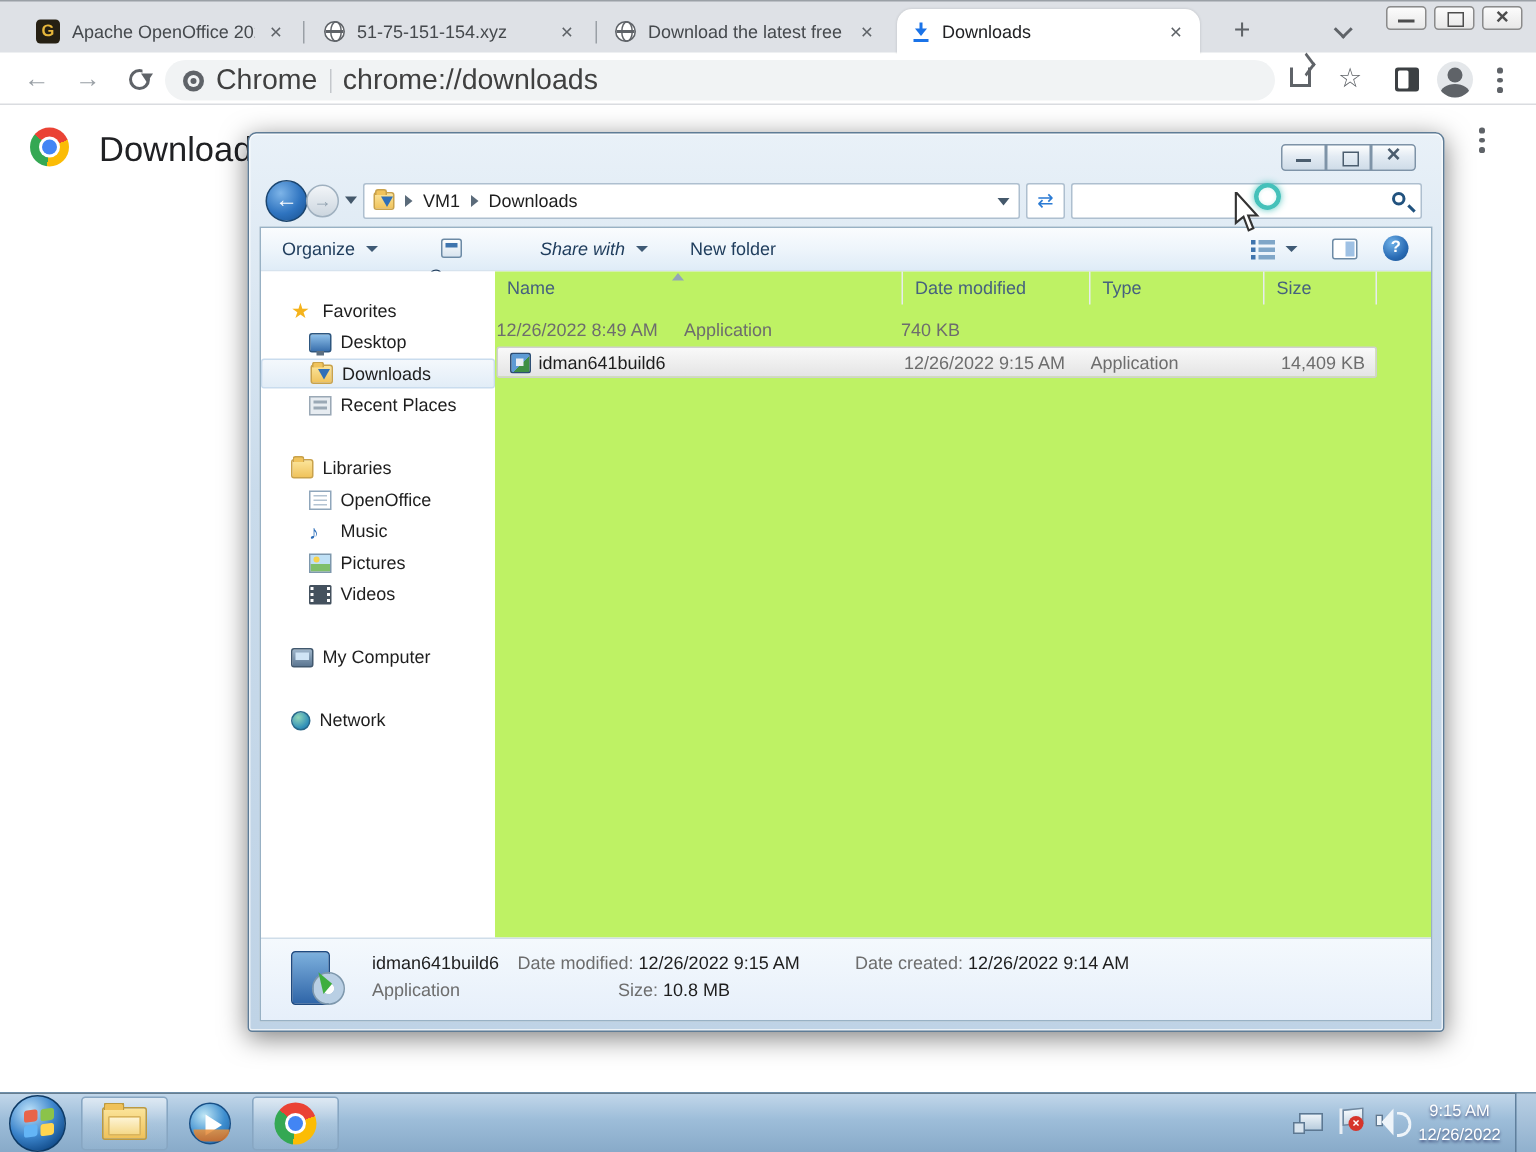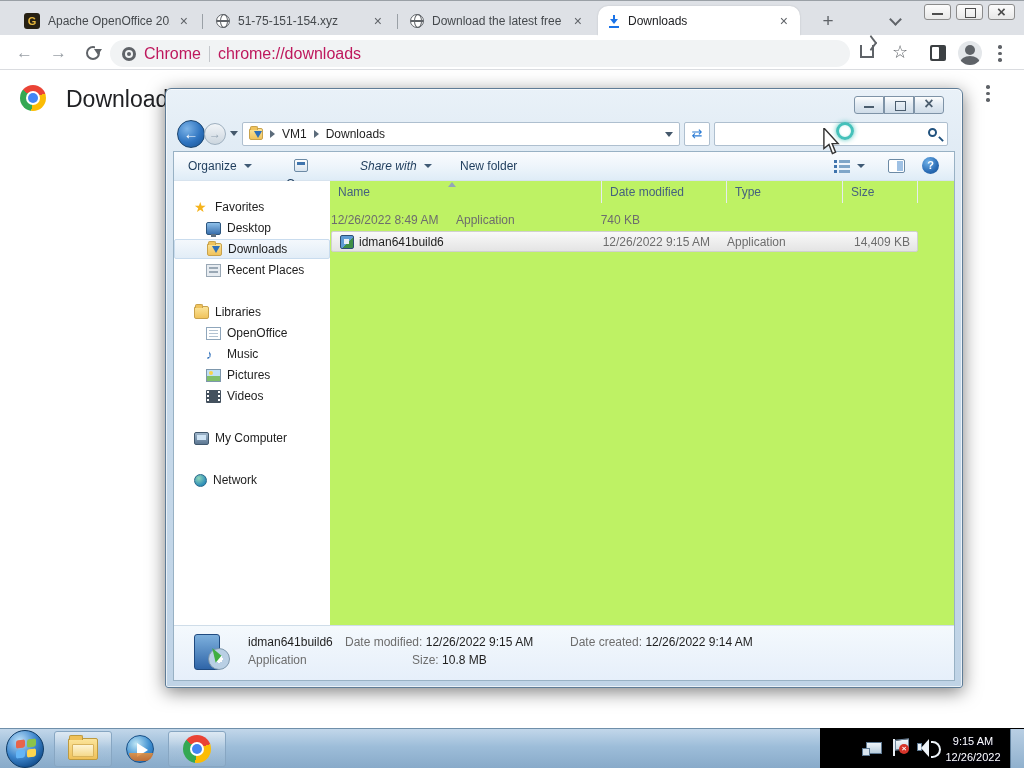--- a/index.html
+++ b/index.html
@@ -35,21 +35,21 @@
 
   .chrometools{position:absolute;left:0;top:36px;width:1024px;height:34px;background:#fff;border-bottom:1px solid #dadce0;}
   .navarrow{position:absolute;top:7px;font-size:17px;color:#9aa0a6;}
   .reload{position:absolute;left:86px;top:10px;width:14px;height:14px;border:2px solid #5f6368;border-radius:50%;}
   .reload::before{content:"";position:absolute;right:-4px;top:-4px;width:7px;height:7px;background:#fff;}
   .reload::after{content:"";position:absolute;right:-4px;top:1px;border-left:4px solid transparent;border-right:4px solid transparent;border-top:6px solid #5f6368;}
   .omnibox{position:absolute;left:110px;top:4px;width:740px;height:27px;border-radius:14px;background:#f1f3f4;display:flex;align-items:center;padding:0 12px;gap:8px;}
   .omnilogo{width:14px;height:14px;border-radius:50%;background:#5f6368;position:relative;flex:none;}
   .omnilogo::before{content:"";position:absolute;inset:3px;border-radius:50%;background:#f1f3f4;}
   .omnilogo::after{content:"";position:absolute;inset:5px;border-radius:50%;background:#5f6368;}
-  .omnitext{font-size:16px;color:#be185d;}
+  .omnitext{font-size:19px;color:#404040;}
   .omnidiv{width:1px;height:16px;background:#c4c7cb;}
   .shareico{position:absolute;left:860px;top:9px;width:14px;height:13px;border:2px solid #5f6368;border-top:none;position:absolute;}
   .shareico::before{content:"";position:absolute;left:4px;top:-7px;width:8px;height:8px;border-top:2px solid #5f6368;border-right:2px solid #5f6368;transform:rotate(45deg) skew(8deg,8deg);}
   .starico{position:absolute;left:892px;top:5px;font-size:18px;color:#5f6368;}
   .panelico{position:absolute;left:930px;top:9px;width:16px;height:16px;background:#3c4043;border-radius:2px;}
   .panelico::before{content:"";position:absolute;left:2px;top:2px;width:7px;height:12px;background:#fff;border-radius:1px;}
   .avatar{position:absolute;left:958px;top:5px;width:24px;height:24px;border-radius:50%;background:#e4e7ea;overflow:hidden;}
   .avatar::before{content:"";position:absolute;left:7px;top:4px;width:10px;height:10px;border-radius:50%;background:#5f6368;}
   .avatar::after{content:"";position:absolute;left:2px;top:15px;width:20px;height:14px;border-radius:50%;background:#5f6368;}
   .vdots{width:4px;height:18px;position:absolute;}
@@ -144,21 +144,21 @@
   .bigicon .disc{position:absolute;left:16px;top:16px;width:22px;height:22px;border-radius:50%;background:radial-gradient(circle,#fdfdfd 0 25%,#b9cfe4 26% 100%);border:1px solid #7d97ac;}
   .bigicon .arrow{position:absolute;left:8px;top:16px;border-top:9px solid transparent;border-right:9px solid transparent;border-left:12px solid #3fae3f;transform:rotate(-140deg);}
   .dlabel{color:#6d6d6d;}
   .dvalue{color:#1e1e1e;}
 
   
   .busyring{position:absolute;left:836px;top:122px;width:18px;height:18px;border-radius:50%;border:3px solid #45c1ba;background:radial-gradient(circle,#ffffff 0 40%,#d2f2ef 100%);box-shadow:0 0 5px rgba(69,193,186,.9);}
   .cursor{position:absolute;left:822px;top:128px;}
 
   
-  .taskbar{position:absolute;left:0;top:728px;width:820px;height:40px;background:linear-gradient(#c2d7ea,#9dbdd9 45%,#88aac9);border-top:1px solid #6f8faa;}
+  .taskbar{position:absolute;left:0;top:728px;width:1024px;height:40px;background:linear-gradient(#c2d7ea,#9dbdd9 45%,#88aac9);border-top:1px solid #6f8faa;}
   .orb{position:absolute;left:6px;top:1px;width:38px;height:38px;border-radius:50%;background:radial-gradient(circle at 35% 28%,#bfe3fa,#3c85cc 48%,#15508f 78%,#0b3666);border:1px solid #0d3a66;}
   .orb i{position:absolute;width:9px;height:8px;border-radius:2px;transform:skewY(-8deg);}
   .orb .f1{left:9px;top:9px;background:#e8644a;}
   .orb .f2{left:20px;top:8px;background:#8bc34a;}
   .orb .f3{left:9px;top:19px;background:#64b5f6;}
   .orb .f4{left:20px;top:18px;background:#ffd54f;}
   .tbtn{position:absolute;top:2px;width:58px;height:36px;border:1px solid #87a6c2;border-radius:3px;background:linear-gradient(rgba(255,255,255,.5),rgba(255,255,255,.15) 50%,rgba(160,190,215,.3));display:flex;align-items:center;justify-content:center;}
   .tb-explorer{left:54px;}
   .tb-chrome{left:168px;}
   .explfolder{width:30px;height:22px;background:linear-gradient(#fbe49a,#efc159);border:1px solid #bd9a3f;border-radius:2px;position:relative;}

